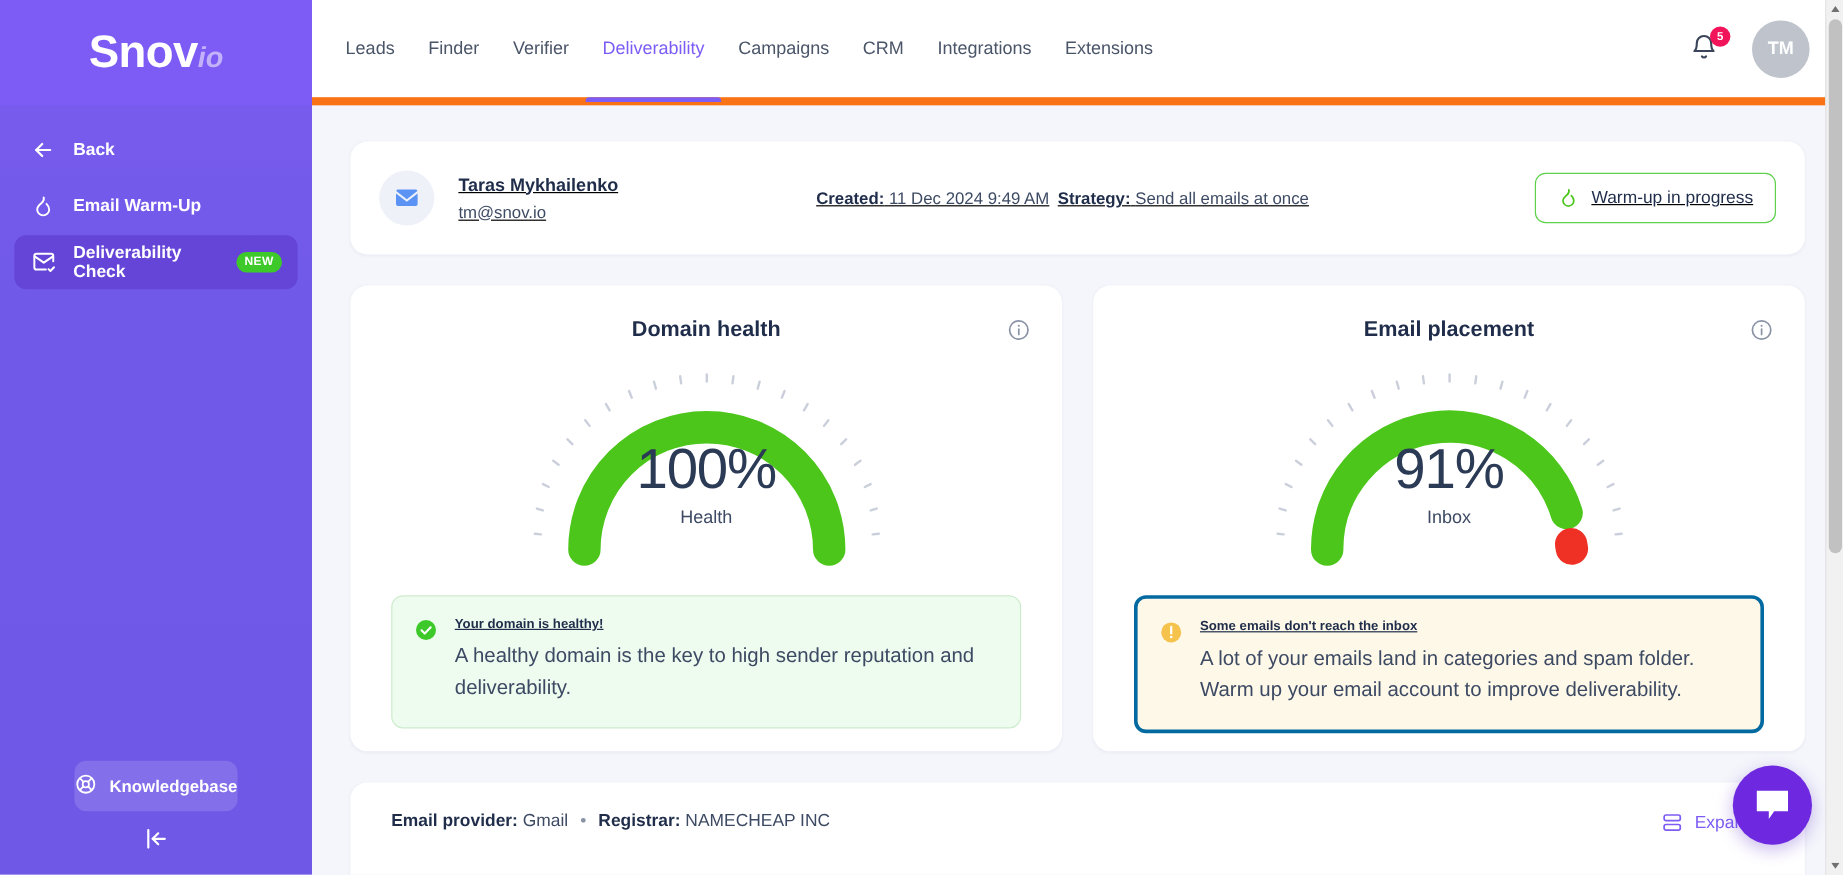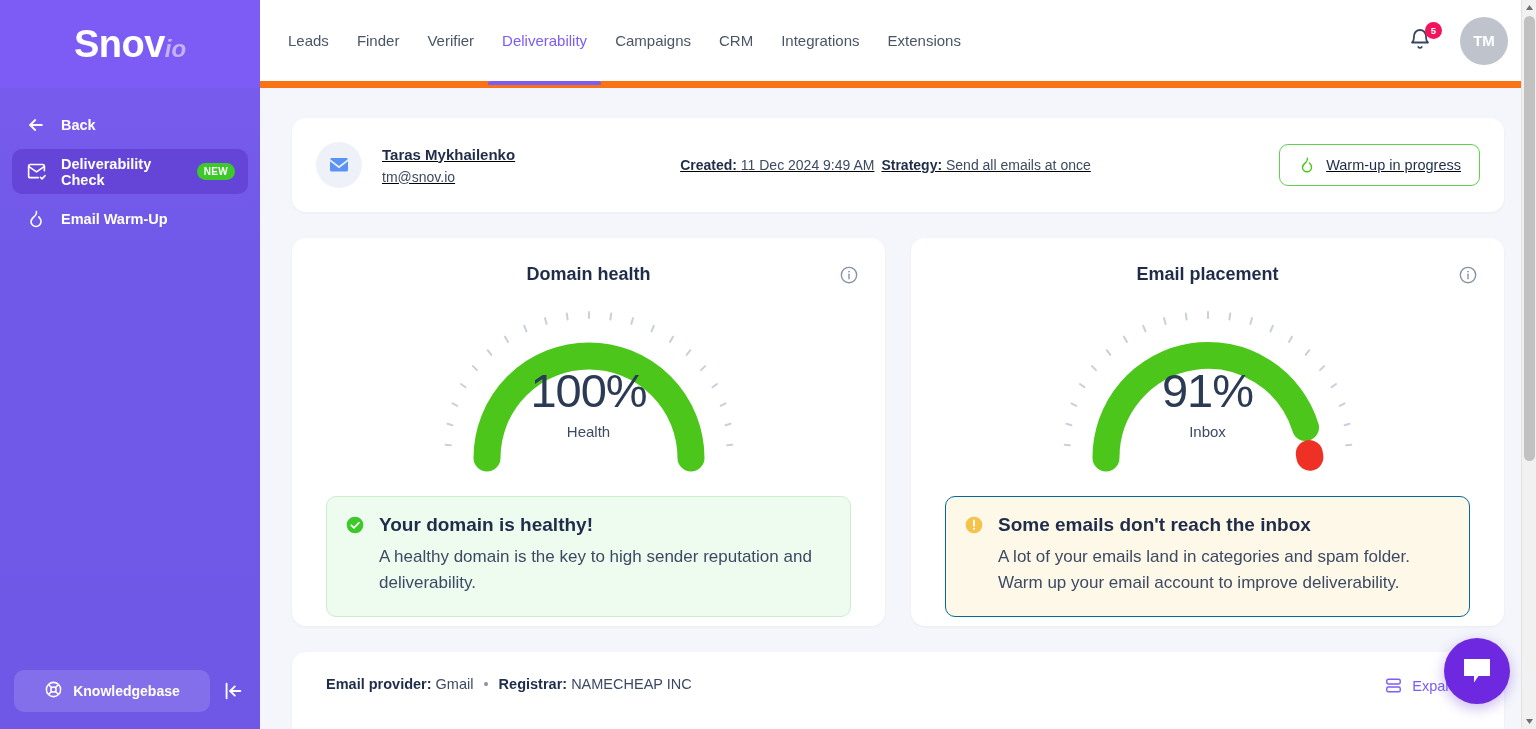--- a/index.html
+++ b/index.html
@@ -41,21 +41,21 @@
   }
   .nav-item.active { background: #6445d8; }
   .nav-item .nav-icon { width: 22px; height: 22px; display: flex; align-items: center; justify-content: center; flex: 0 0 22px; }
   .nav-item .nav-icon svg { display: block; }
   .badge-new {
     background: #3ec92b; color: #ffffff; font-size: 10px; font-weight: bold;
     border-radius: 9px; padding: 2.5px 7px 3px; letter-spacing: 0.3px; margin-left: 2px;
   }
   .sidebar-bottom {
     margin-top: auto; padding: 0 14px 17px 14px;
-    display: flex; align-items: center; gap: 10px;
+    display: flex; align-items: center; gap: 10px; flex-direction: column;
   }
   .kb-btn {
     flex: 1 1 auto; display: flex; align-items: center; justify-content: center; gap: 10px;
     height: 42px; border-radius: 10px; background: rgba(255,255,255,0.14);
     color: #ffffff; font-size: 14px; font-weight: bold; cursor: pointer;
   }
   .collapse-btn {
     width: 26px; height: 26px; display: flex; align-items: center; justify-content: center;
     color: #ffffff; cursor: pointer; flex: 0 0 26px;
   }
@@ -142,23 +142,23 @@
   .gauge-label {
     position: absolute; left: 0; right: 0; top: 118px; text-align: center;
     font-size: 15px; color: #3d4a63;
   }
 
   .alert {
     margin: 16px 34px 0 34px; border-radius: 10px; padding: 17px 18px 19px 18px;
     display: flex; gap: 14px; align-items: flex-start;
   }
   .alert.success { background: #eefbef; border: 1px solid #cdeccd; }
-  .alert.warn { background: #fef8e9; border: 1px solid #0369a1; }
+  .alert.warn { background: #fef8e9; border: 3px solid #0369a1; }
   .alert-ico { width: 20px; height: 20px; flex: 0 0 20px; margin-top: 1px; }
-  .alert-title { font-size: 19px; font-weight: bold; color: #1f2d4a; margin-bottom: 8px; }
+  .alert-title { font-size: 11px; font-weight: bold; color: #1f2d4a; margin-bottom: 8px; text-decoration: underline; }
   .alert-text { font-size: 17px; color: #3d4a63; line-height: 1.55; }
 
   
   .bottom-card { margin-top: 26px; height: 120px; padding: 24px 24px 0 34px; display: flex; align-items: flex-start; }
   .provider-line { font-size: 14.5px; color: #3d4a63; }
   .provider-line b { color: #1f2d4a; font-weight: bold; }
   .provider-line .dot { color: #8a93a6; margin: 0 6px; }
   .expand-all {
     margin-left: auto; display: flex; align-items: center; gap: 9px;
     color: #7c5cf5; font-size: 14.5px; cursor: pointer;
@@ -202,39 +202,39 @@
       <div class="nav-item">
         <span class="nav-icon">
           <svg width="20" height="20" viewBox="0 0 24 24" fill="none" stroke="#ffffff" stroke-width="2.2" stroke-linecap="round" stroke-linejoin="round">
               <path d="M19 12H5"></path>
               <path d="M11 18l-6-6 6-6"></path>
             </svg>
         </span>
         <span>Back</span>
       </div>
 
+      <div class="nav-item">
+        <span class="nav-icon">
+          <svg width="20" height="20" viewBox="0 0 24 24" fill="none" stroke="#ffffff" stroke-width="1.9" stroke-linecap="round" stroke-linejoin="round">
+              <path d="M12.5 3c.6 2.4-.4 4-1.9 5.4C8.4 10.3 6 12.1 6 15a6 6 0 0 0 12 0c0-2.3-1.2-4.1-2.7-5.6"></path>
+            </svg>
+        </span>
+        <span>Email Warm-Up</span>
+      </div>
+
       <div class="nav-item active">
         <span class="nav-icon">
           <svg width="21" height="21" viewBox="0 0 24 24" fill="none" stroke="#ffffff" stroke-width="1.9" stroke-linecap="round" stroke-linejoin="round">
               <path d="M21 11V6a2 2 0 0 0-2-2H5a2 2 0 0 0-2 2v11a2 2 0 0 0 2 2h9"></path>
               <path d="M3.3 6.4l8.7 6 8.7-6"></path>
               <path d="M16.5 18.6l1.8 1.8 3.4-3.6"></path>
             </svg>
         </span>
         <span>Deliverability Check</span>
         <span class="badge-new">NEW</span>
-      </div>
-
-      <div class="nav-item">
-        <span class="nav-icon">
-          <svg width="20" height="20" viewBox="0 0 24 24" fill="none" stroke="#ffffff" stroke-width="1.9" stroke-linecap="round" stroke-linejoin="round">
-              <path d="M12.5 3c.6 2.4-.4 4-1.9 5.4C8.4 10.3 6 12.1 6 15a6 6 0 0 0 12 0c0-2.3-1.2-4.1-2.7-5.6"></path>
-            </svg>
-        </span>
-        <span>Email Warm-Up</span>
       </div>
     </nav>
 
     <div class="sidebar-bottom">
       <div class="kb-btn">
         <span class="nav-icon">
           <svg width="19" height="19" viewBox="0 0 24 24" fill="none" stroke="#ffffff" stroke-width="1.9">
               <circle cx="12" cy="12" r="9"></circle>
               <circle cx="12" cy="12" r="3.3"></circle>
               <path d="M5.7 5.7l3.9 3.9M14.4 14.4l3.9 3.9M18.3 5.7l-3.9 3.9M9.6 14.4l-3.9 3.9"></path>

